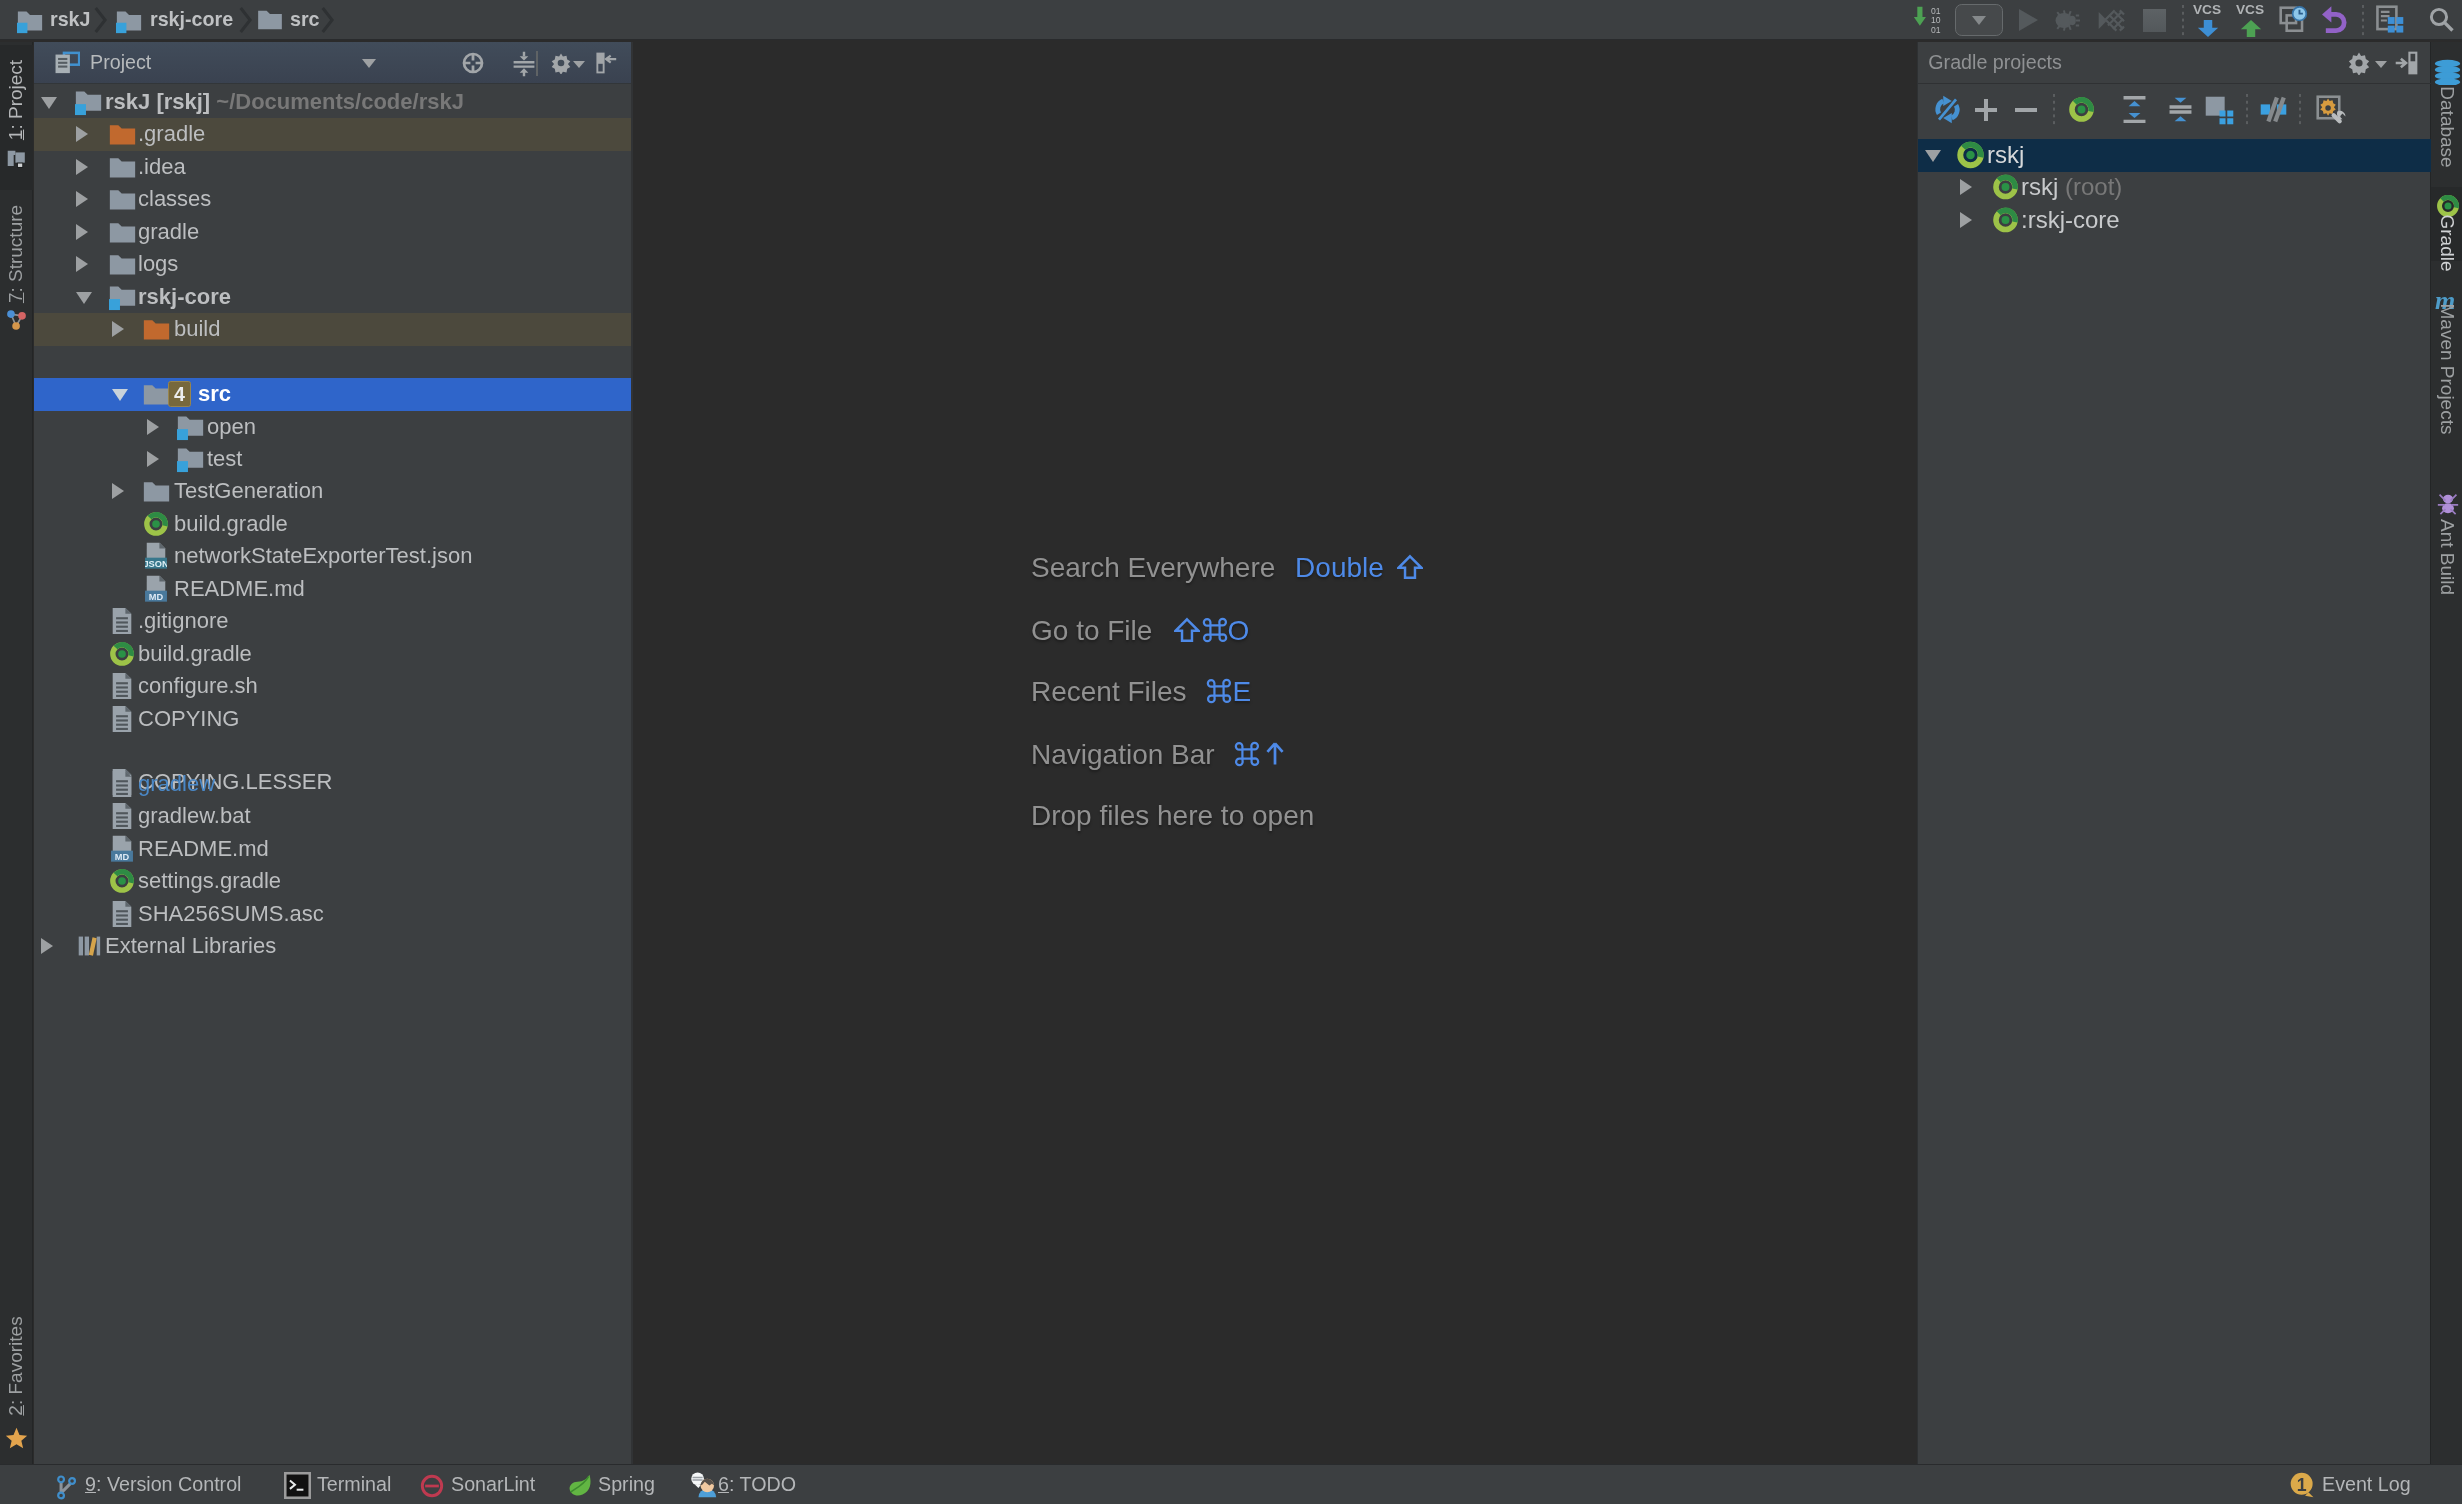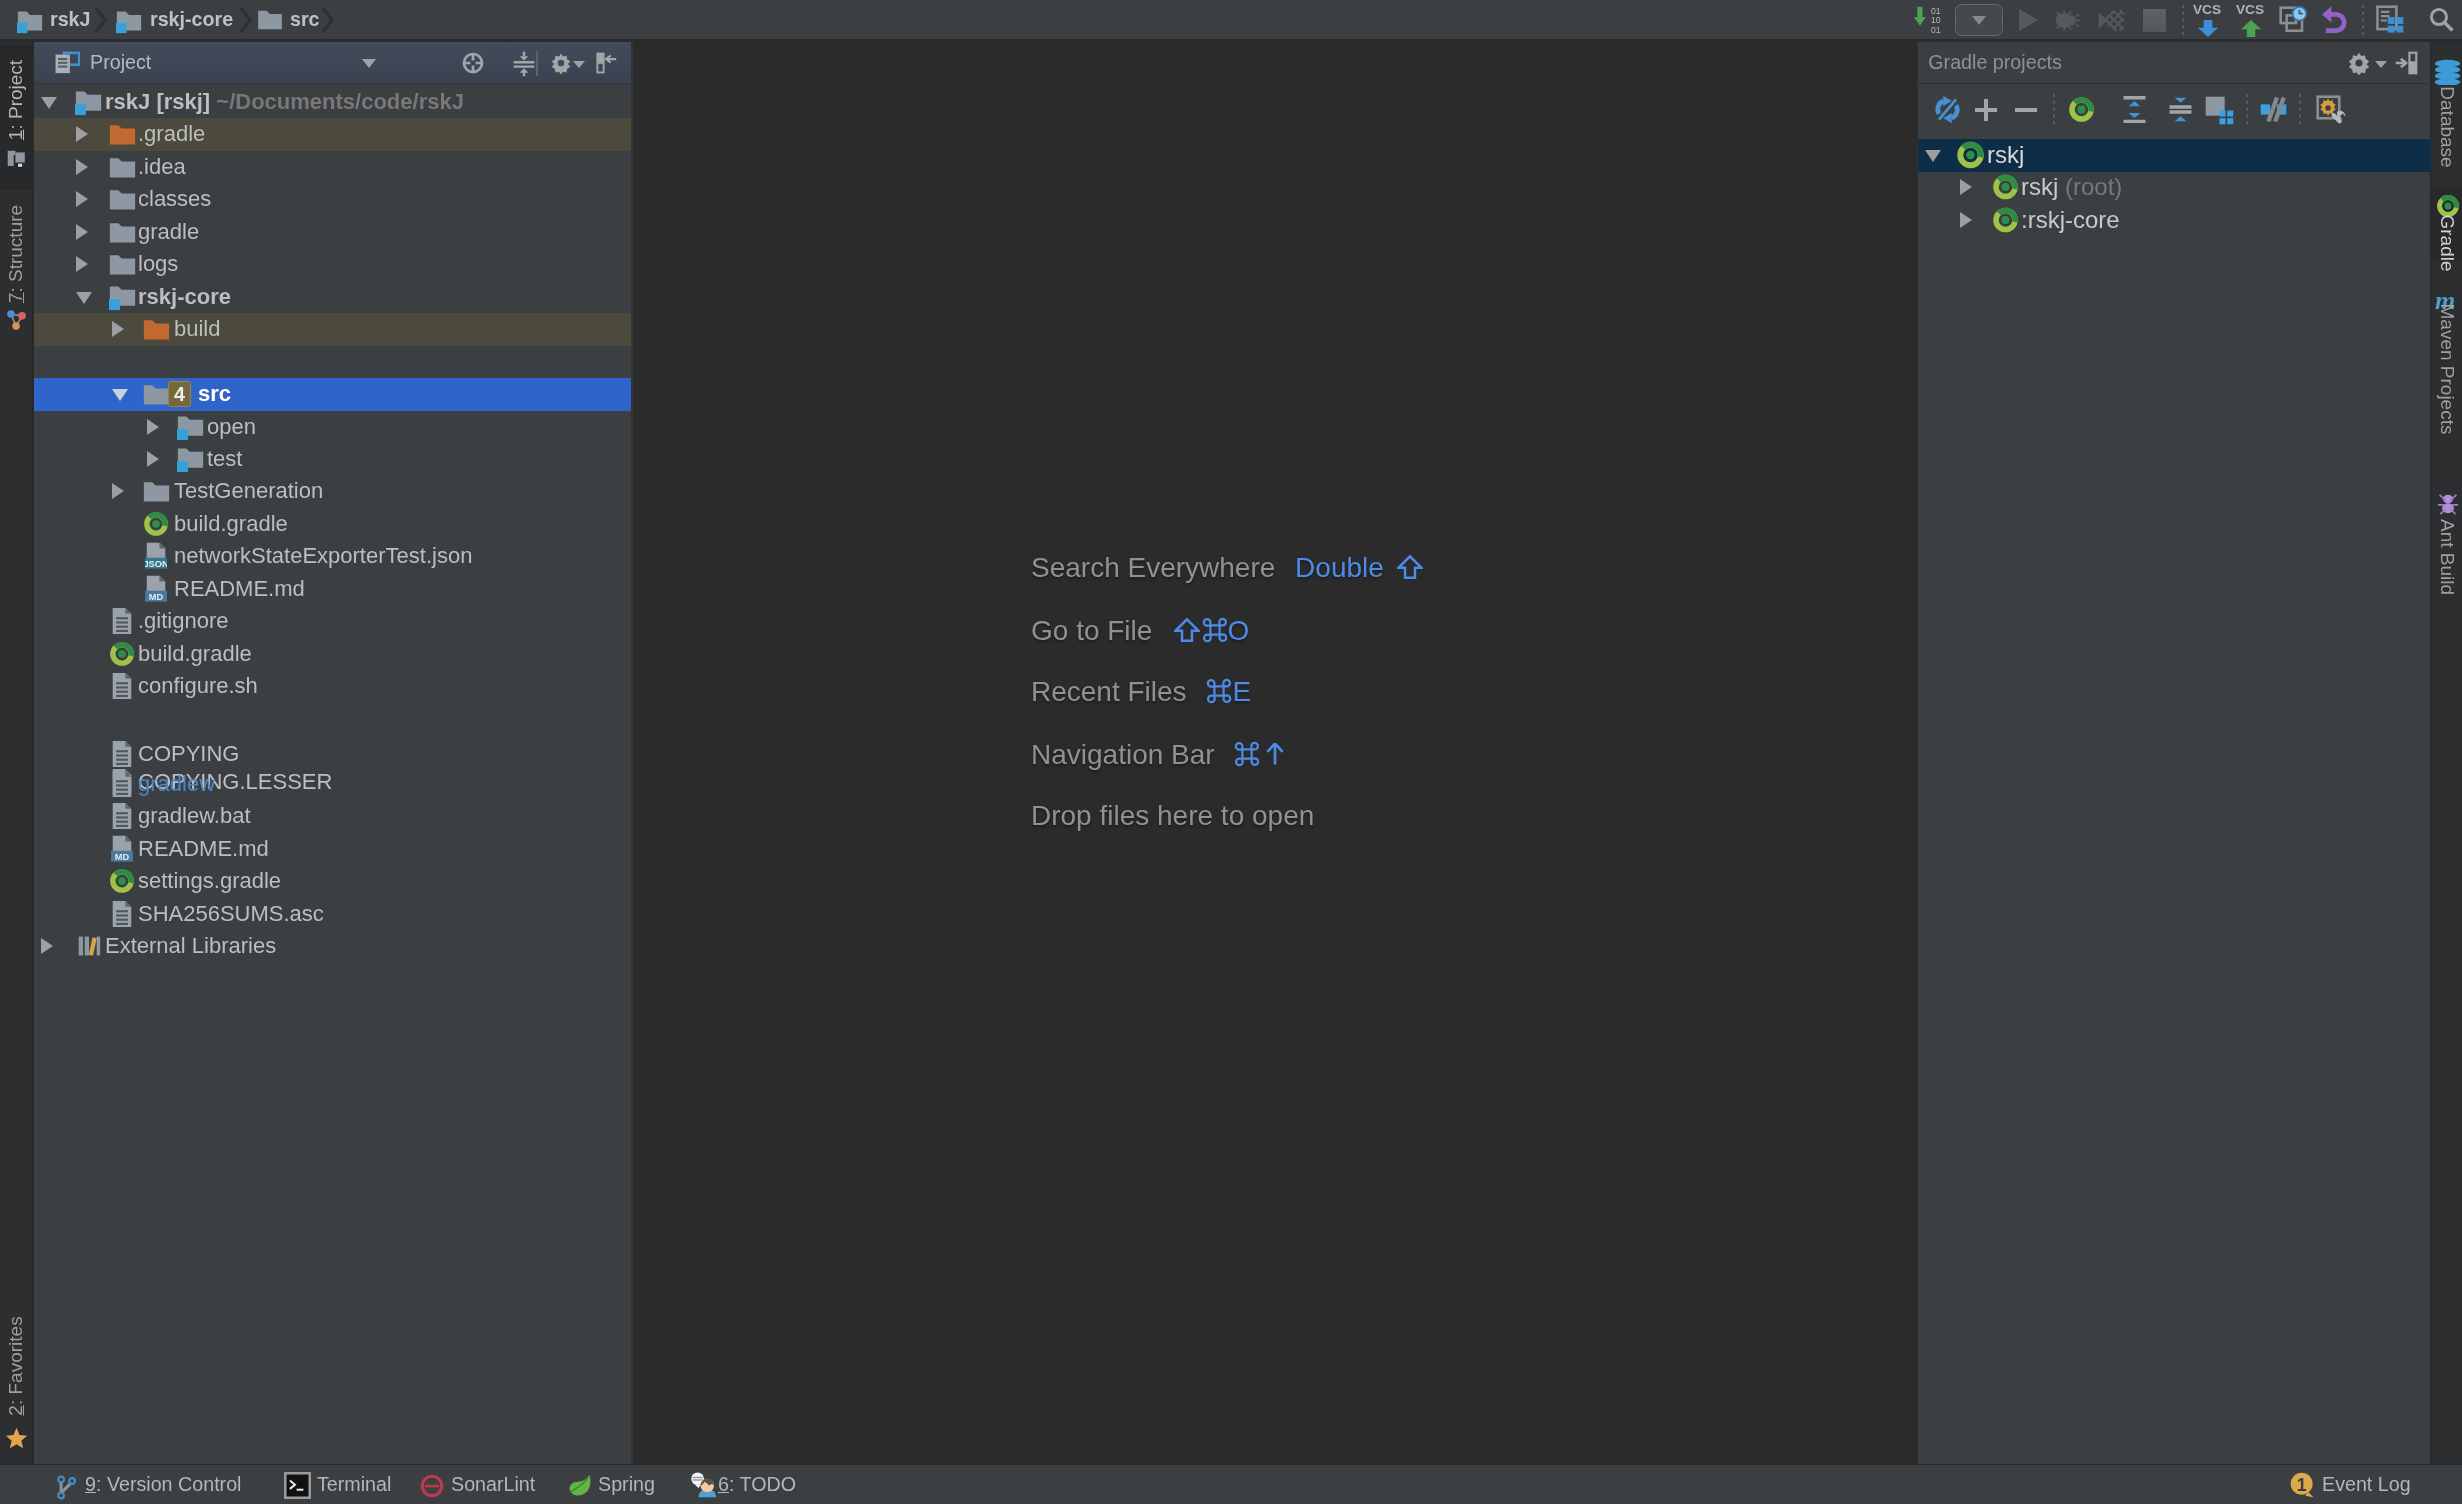--- a/index.html
+++ b/index.html
@@ -375,21 +375,21 @@
         <svg class="ic" style="left:77px" width="22" height="26.5" viewBox="0 0 26 31">
           <path d="M2 0 h15 l7 7 v24 h-22 z" fill="#9aa3ab"></path>
           <path d="M17 0 l7 7 h-7 z" fill="#5f676d"></path>
           <rect x="6" y="11" width="14" height="2.5" fill="#50575c"></rect>
           <rect x="6" y="16" width="14" height="2.5" fill="#50575c"></rect>
           <rect x="6" y="21" width="14" height="2.5" fill="#50575c"></rect>
           <rect x="6" y="26" width="14" height="2.5" fill="#50575c"></rect>
         </svg>
         <span class="abs" style="left:104px">configure.sh</span>
       </div>
-    <div class="trow" style="top:696px">
+    <div class="trow" style="top:661px">
         <svg class="ic" style="left:77px" width="22" height="26.5" viewBox="0 0 26 31">
           <path d="M2 0 h15 l7 7 v24 h-22 z" fill="#9aa3ab"></path>
           <path d="M17 0 l7 7 h-7 z" fill="#5f676d"></path>
           <rect x="6" y="11" width="14" height="2.5" fill="#50575c"></rect>
           <rect x="6" y="16" width="14" height="2.5" fill="#50575c"></rect>
           <rect x="6" y="21" width="14" height="2.5" fill="#50575c"></rect>
           <rect x="6" y="26" width="14" height="2.5" fill="#50575c"></rect>
         </svg>
         <span class="abs" style="left:104px">COPYING</span>
       </div>

